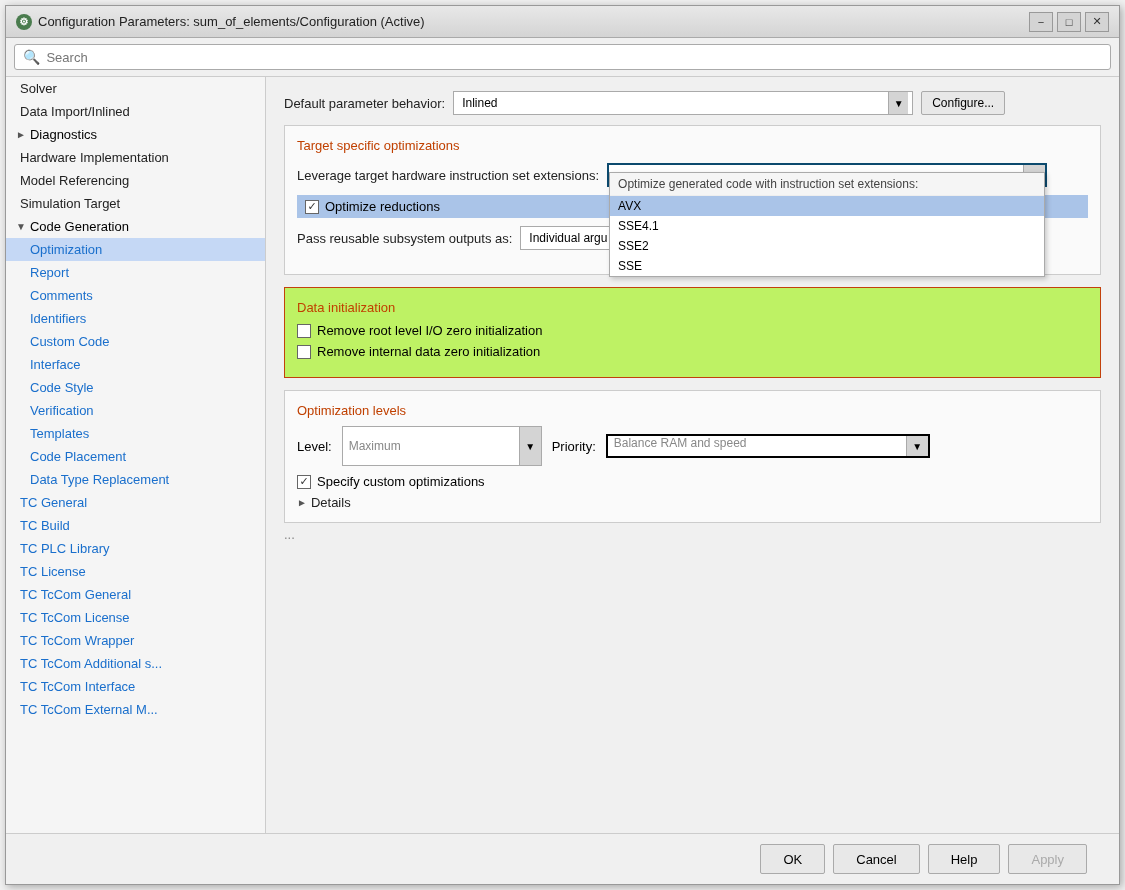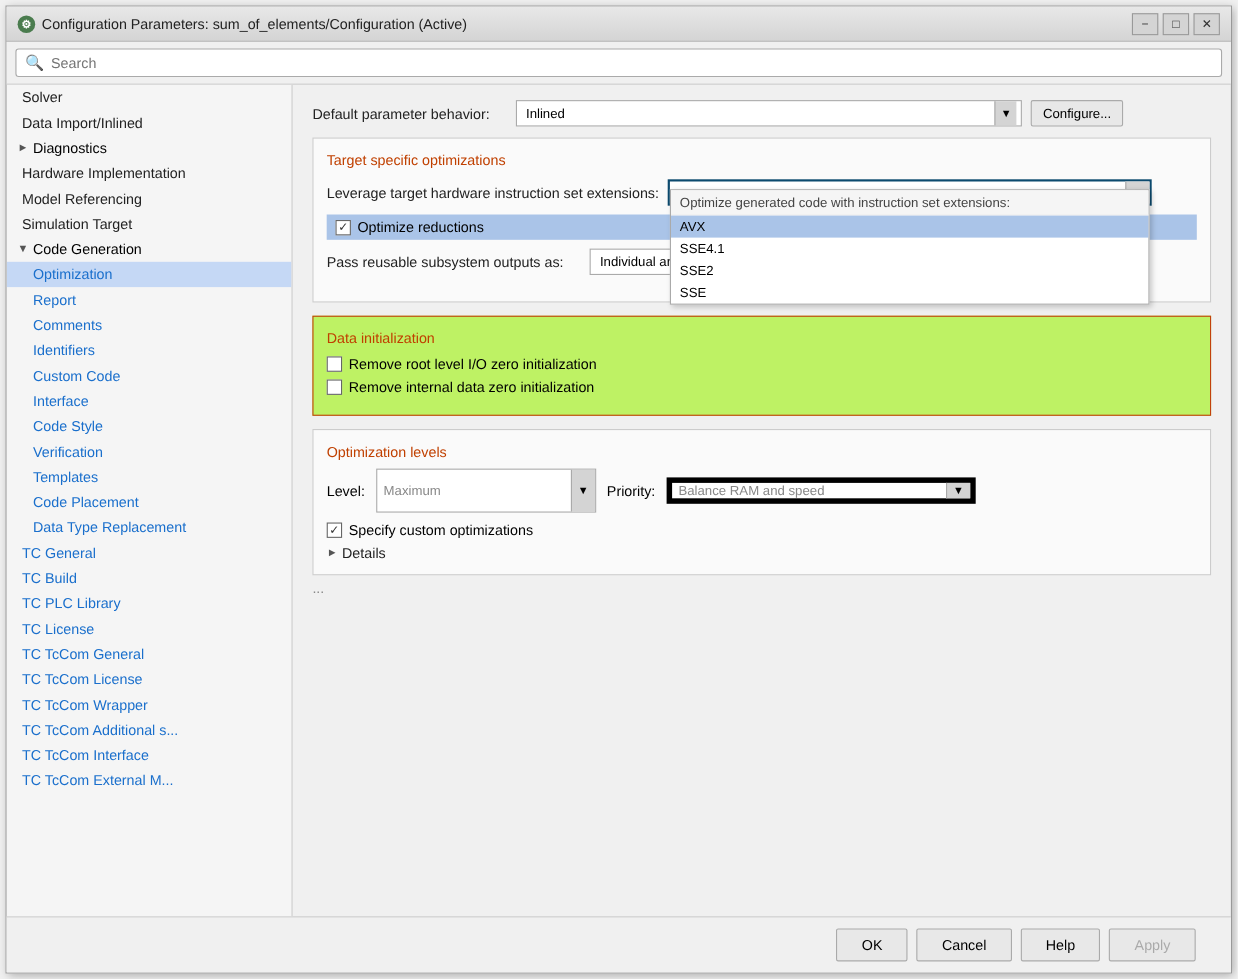--- a/index.html
+++ b/index.html
@@ -149,21 +149,20 @@
       background: white;
       padding: 0 4px;
       font-size: 12px;
       flex: 1;
       max-width: 460px;
       display: flex;
       align-items: center;
       justify-content: space-between;
       cursor: pointer;
       position: relative;
-      margin-left: 16px;
     }
     .field-select .select-value { flex: 1; padding-left: 4px; }
     .field-select .select-arrow {
       width: 20px;
       height: 100%;
       background: #d4d4d4;
       border-left: 1px solid #aaa;
       display: flex;
       align-items: center;
       justify-content: center;
@@ -320,25 +319,25 @@
       height: 100%;
       background: #d4d4d4;
       border-left: 1px solid #aaa;
       display: flex;
       align-items: center;
       justify-content: center;
       font-size: 10px;
     }
     .priority-select {
       height: 24px;
-      border: 5px solid #000000;
+      border: 2px solid #000000;
       background: white;
       display: flex;
       align-items: flex-start;
-      width: 281px;
+      width: 324px;
     }
     .priority-select .select-value { flex: 1; padding-left: 6px; color: #888; font-size: 12px; }
     .priority-select .select-arrow {
       width: 22px;
       height: 100%;
       background: #d4d4d4;
       border-left: 1px solid #aaa;
       display: flex;
       align-items: center;
       justify-content: center;

